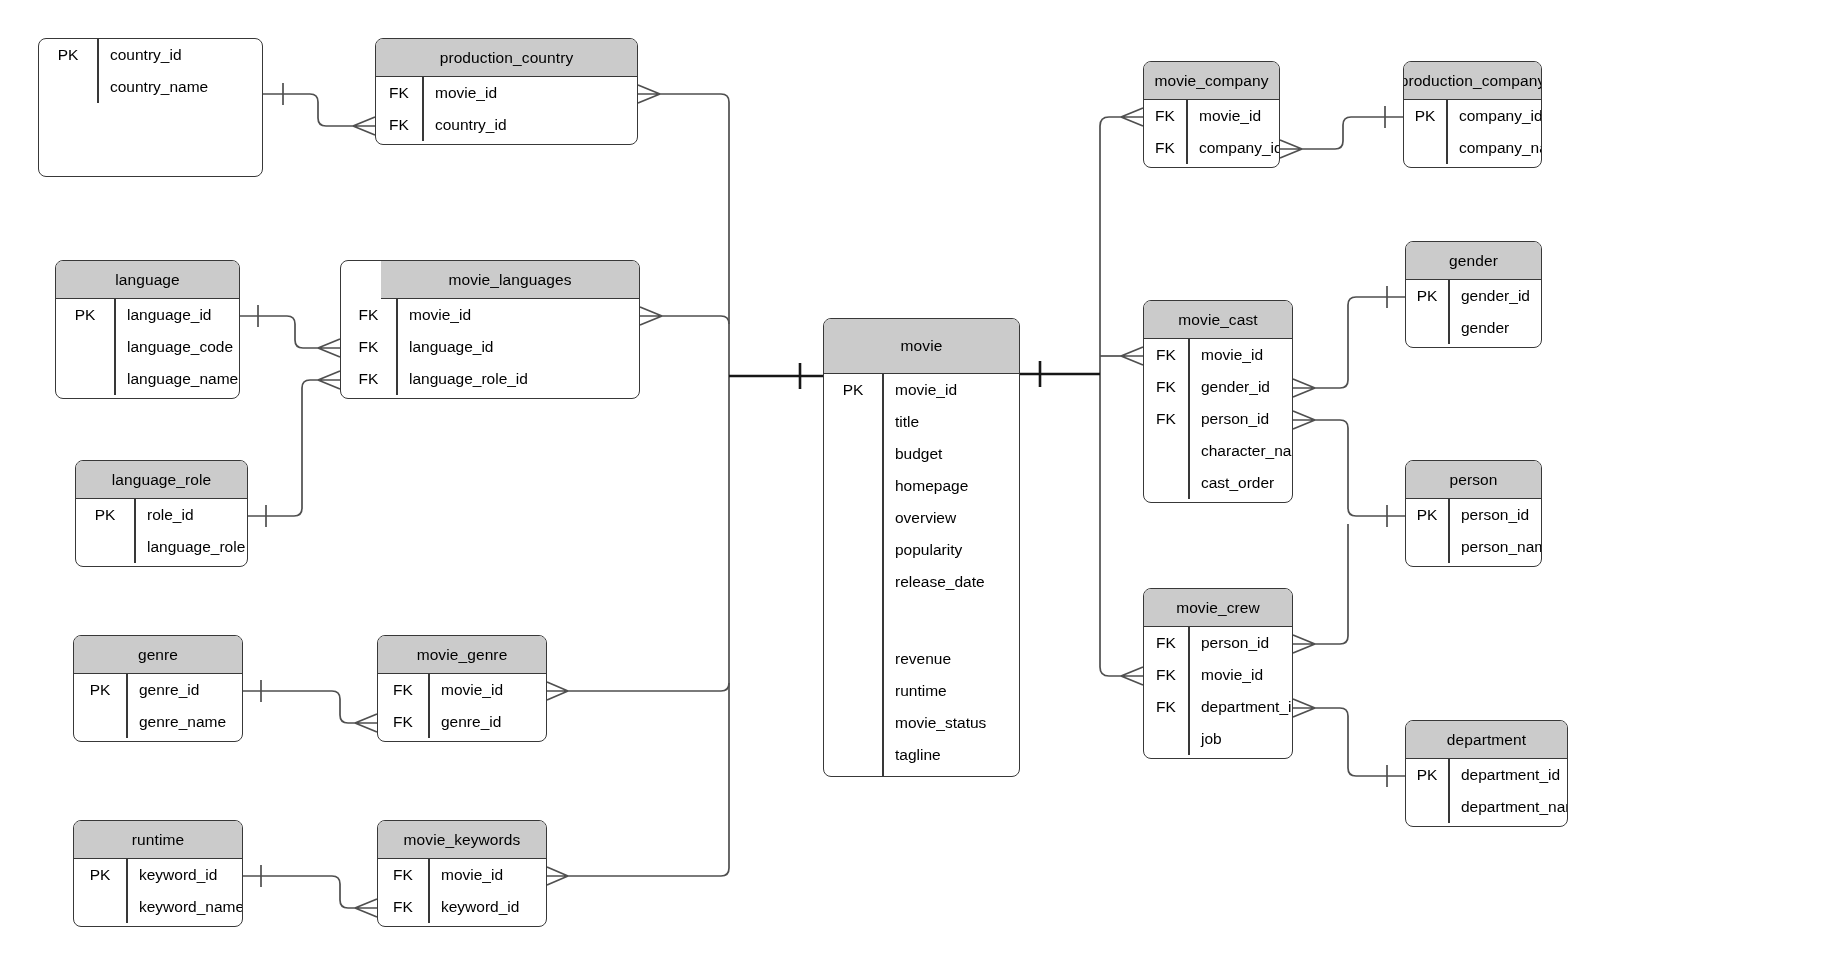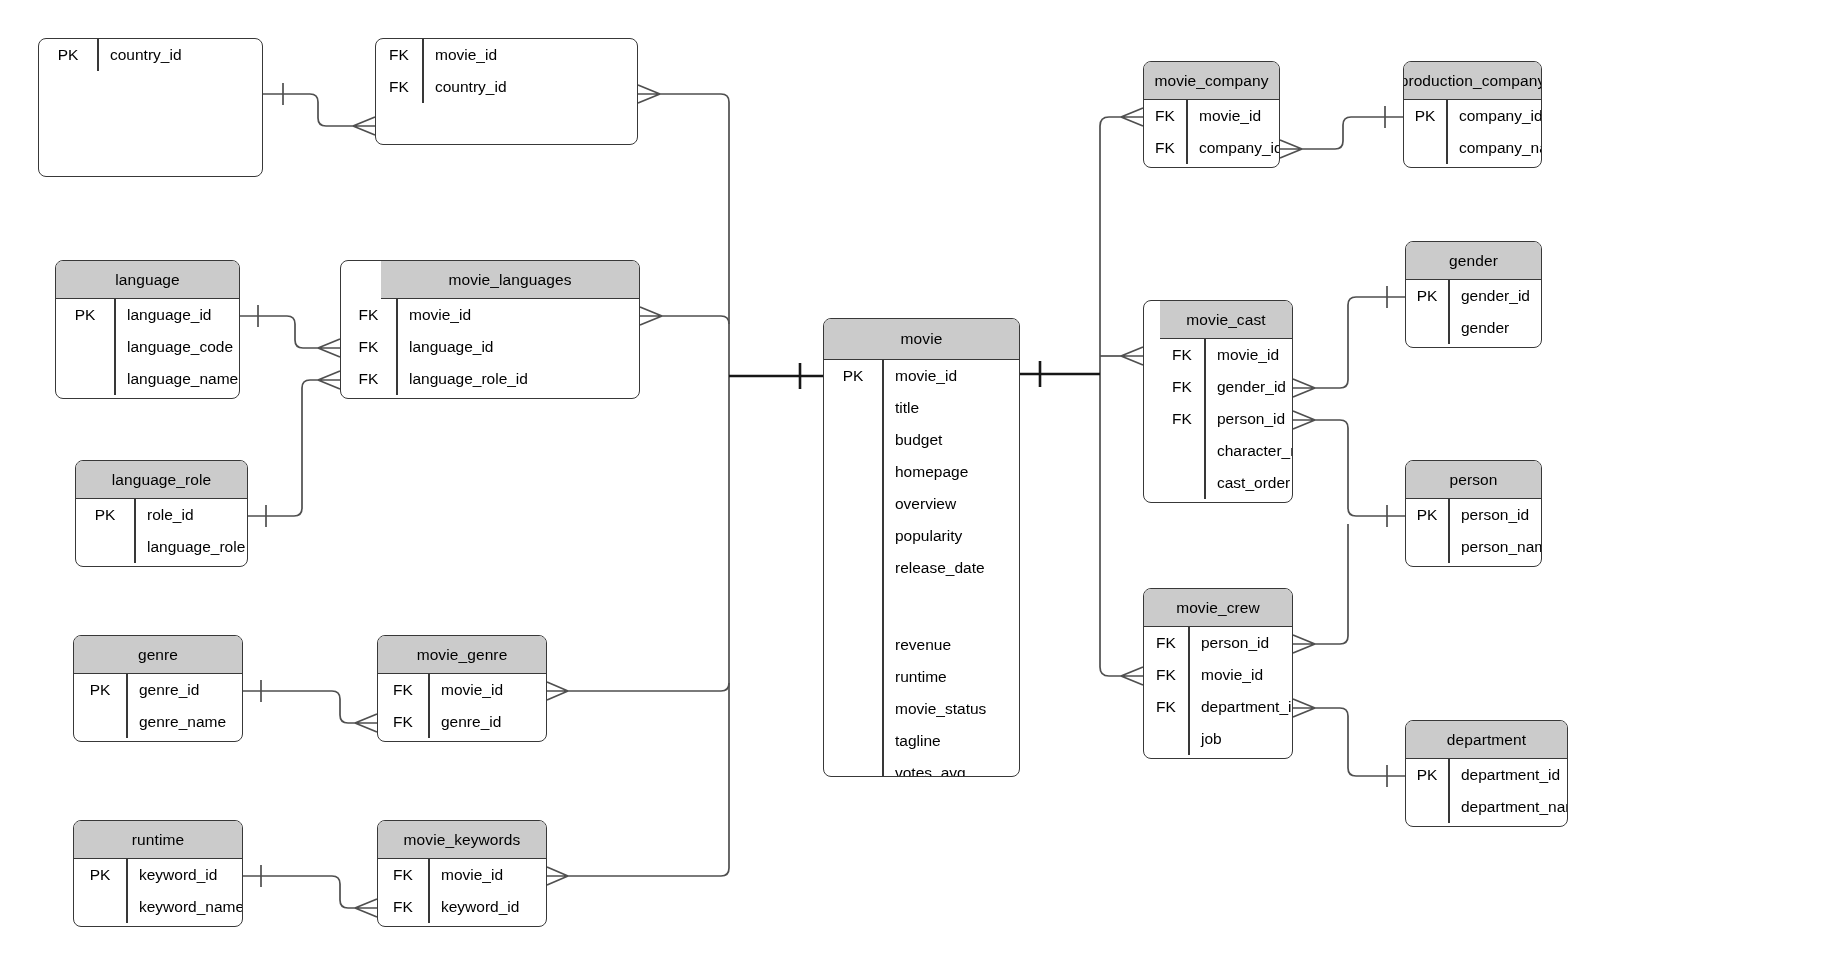--- a/index.html
+++ b/index.html
@@ -121,23 +121,28 @@
   </svg>
 
   <div id="tables">
       <div class="etable" style="left: 38px; top: 38px; width: 225px; height: 139px;">
         <div class="ebody">
           <div class="kline" style="left: 58px;"></div>
           <div class="erow" style="height: 32px;">
             <span class="ekey" style="width: 58px;">PK</span>
             <span class="efield">country_id</span>
           </div>
+          <div class="erow" style="height: 32px;">
+            <span class="ekey" style="width: 58px;"></span>
+            <span class="efield">country_name</span>
+          </div>
         </div>
       </div>
       <div class="etable" style="left: 375px; top: 38px; width: 263px; height: 107px;">
+        <div class="ehead" style="height: 38.4px;">production_country</div>
         <div class="ebody">
           <div class="kline" style="left: 46px;"></div>
           <div class="erow" style="height: 32px;">
             <span class="ekey" style="width: 46px;">FK</span>
             <span class="efield">movie_id</span>
           </div>
           <div class="erow" style="height: 32px;">
             <span class="ekey" style="width: 46px;">FK</span>
             <span class="efield">country_id</span>
           </div>
@@ -243,21 +248,21 @@
             <span class="ekey" style="width: 50px;">FK</span>
             <span class="efield">movie_id</span>
           </div>
           <div class="erow" style="height: 32px;">
             <span class="ekey" style="width: 50px;">FK</span>
             <span class="efield">keyword_id</span>
           </div>
         </div>
       </div>
       <div class="etable" style="left: 823px; top: 318px; width: 197px; height: 459px;">
-        <div class="ehead" style="height: 41px;">movie</div>
+        <div class="ehead" style="height: 55px;">movie</div>
         <div class="ebody">
           <div class="kline" style="left: 58px;"></div>
           <div class="erow" style="height: 32px;">
             <span class="ekey" style="width: 58px;">PK</span>
             <span class="efield">movie_id</span>
           </div>
           <div class="erow" style="height: 32px;">
             <span class="ekey" style="width: 58px;"></span>
             <span class="efield">title</span>
           </div>
@@ -342,21 +347,21 @@
           <div class="erow" style="height: 32px;">
             <span class="ekey" style="width: 42px;">PK</span>
             <span class="efield">gender_id</span>
           </div>
           <div class="erow" style="height: 32px;">
             <span class="ekey" style="width: 42px;"></span>
             <span class="efield">gender</span>
           </div>
         </div>
       </div>
-      <div class="etable" style="left: 1143px; top: 300px; width: 150px; height: 203px; padding-left: 16px;">
+      <div class="etable" style="left: 1143px; top: 300px; width: 150px; height: 203px;">
         <div class="ehead" style="height: 38.4px;">movie_cast</div>
         <div class="ebody">
           <div class="kline" style="left: 44px;"></div>
           <div class="erow" style="height: 32px;">
             <span class="ekey" style="width: 44px;">FK</span>
             <span class="efield">movie_id</span>
           </div>
           <div class="erow" style="height: 32px;">
             <span class="ekey" style="width: 44px;">FK</span>
             <span class="efield">gender_id</span>

